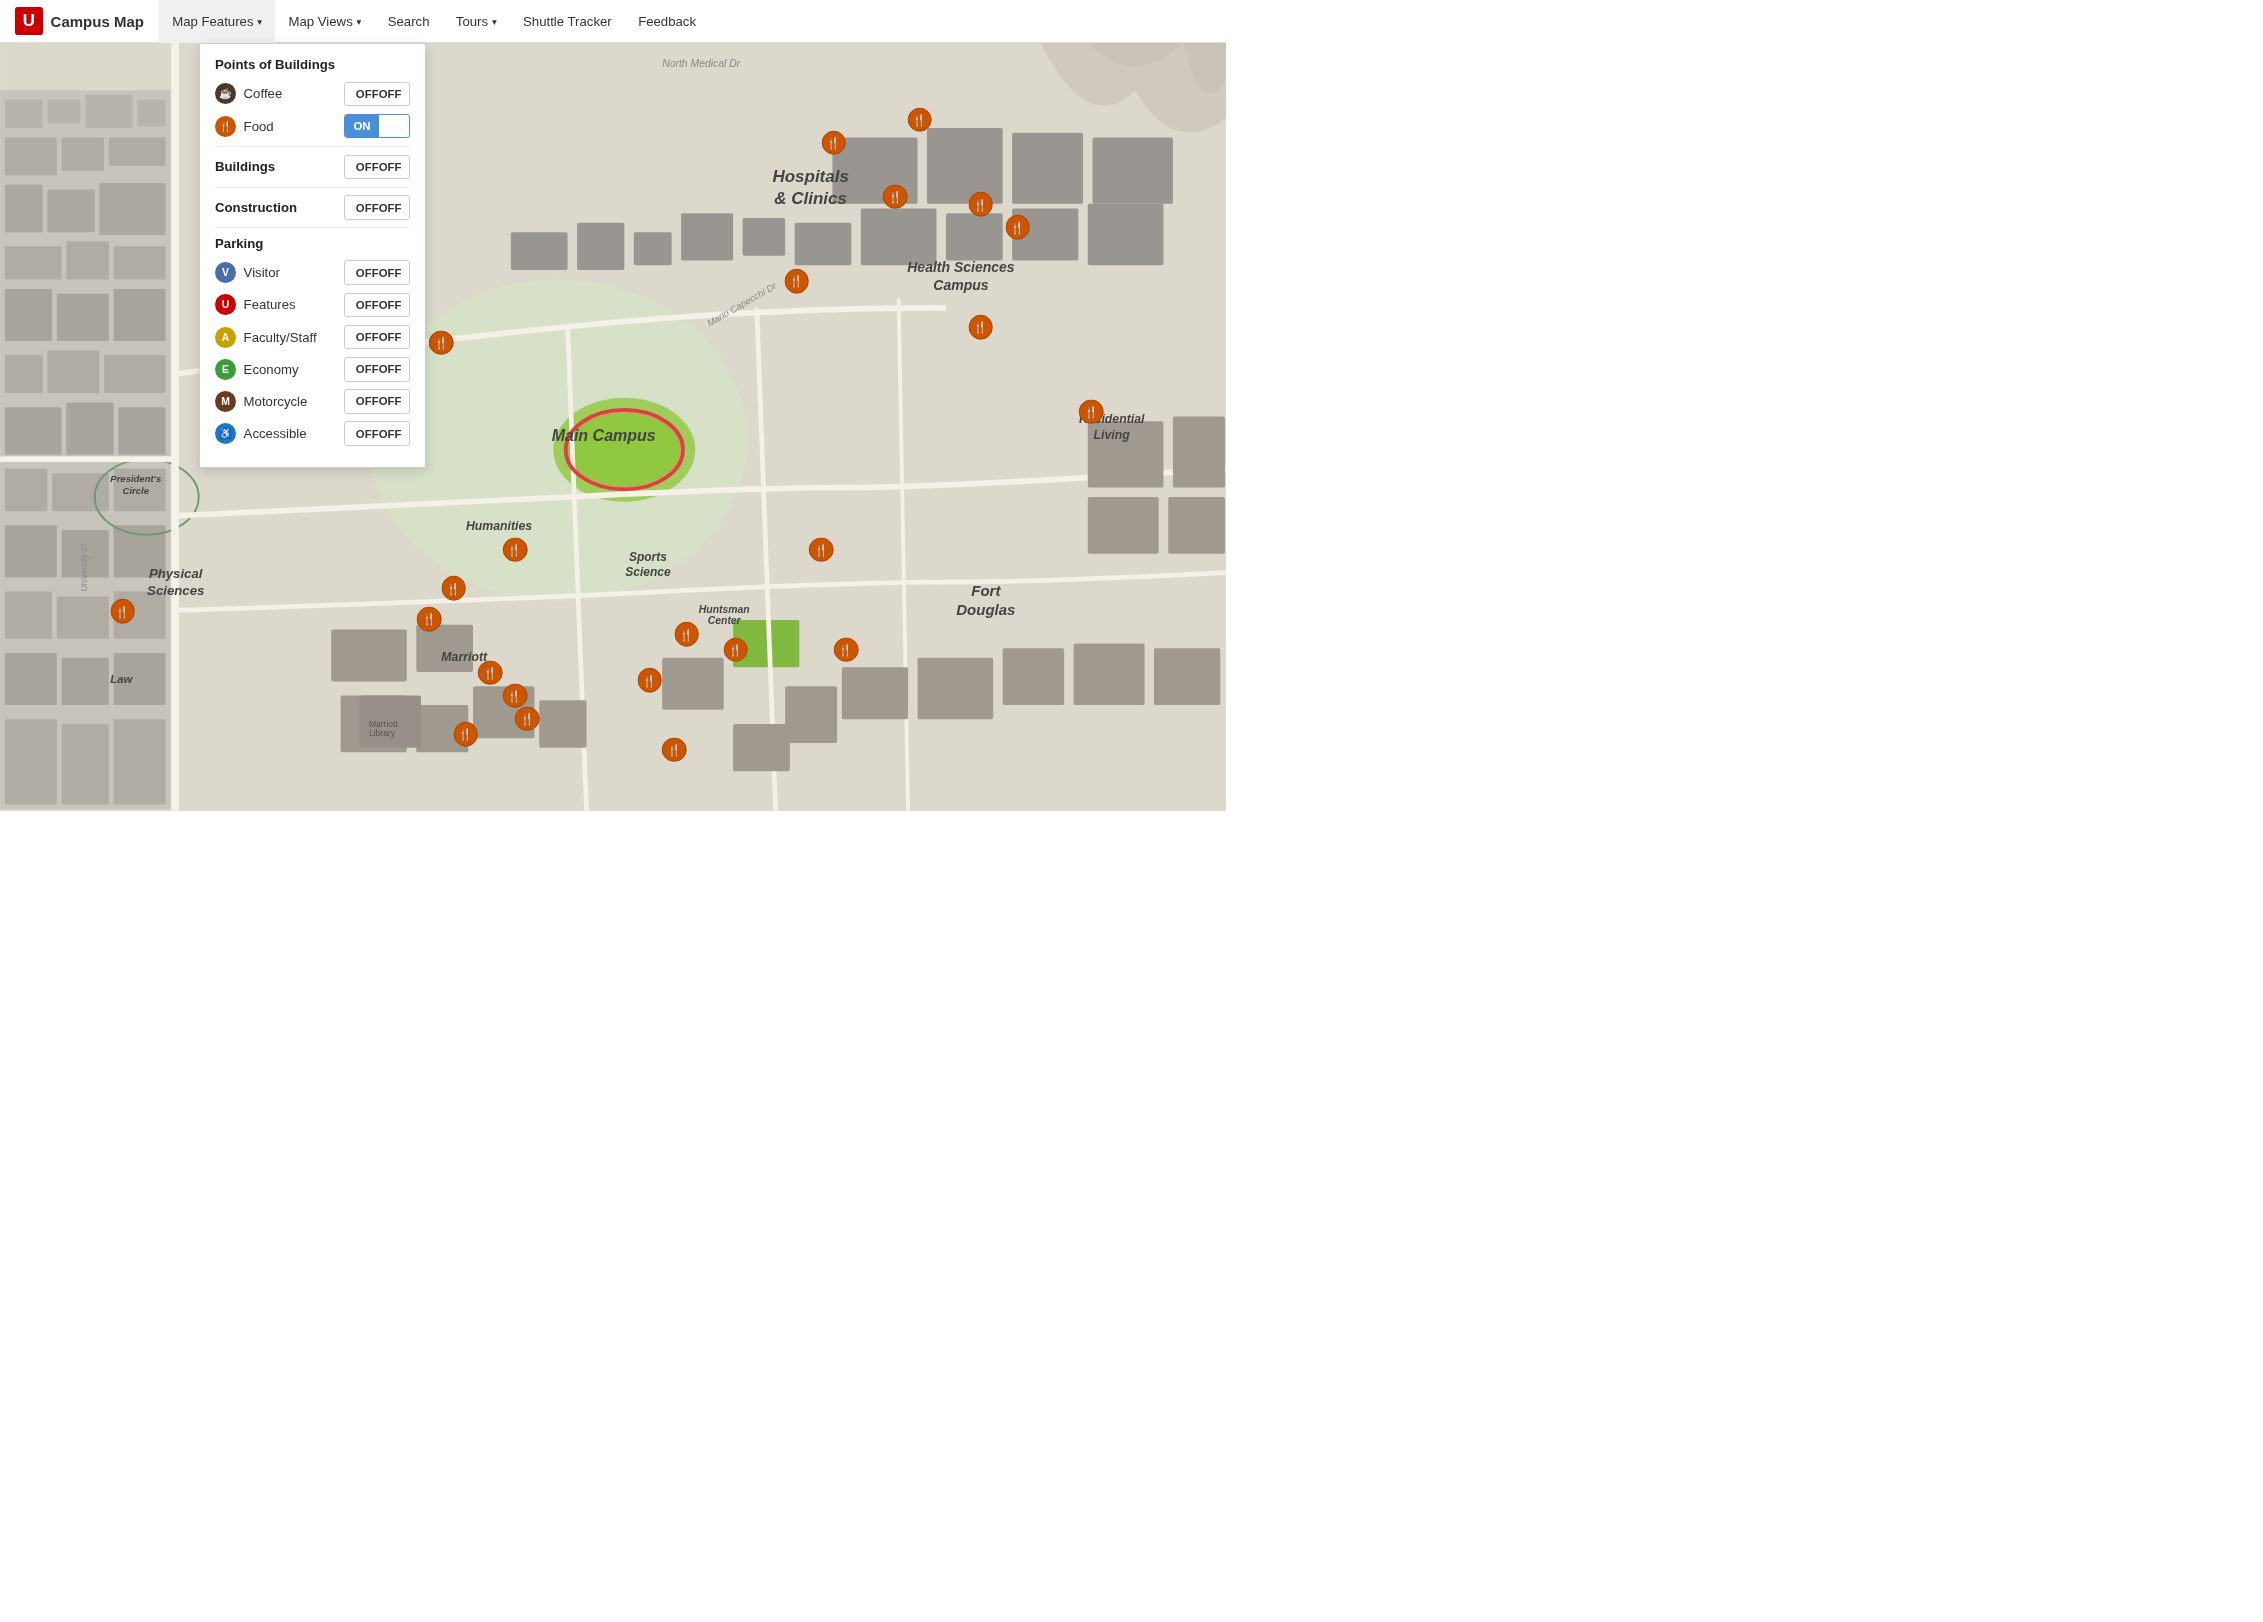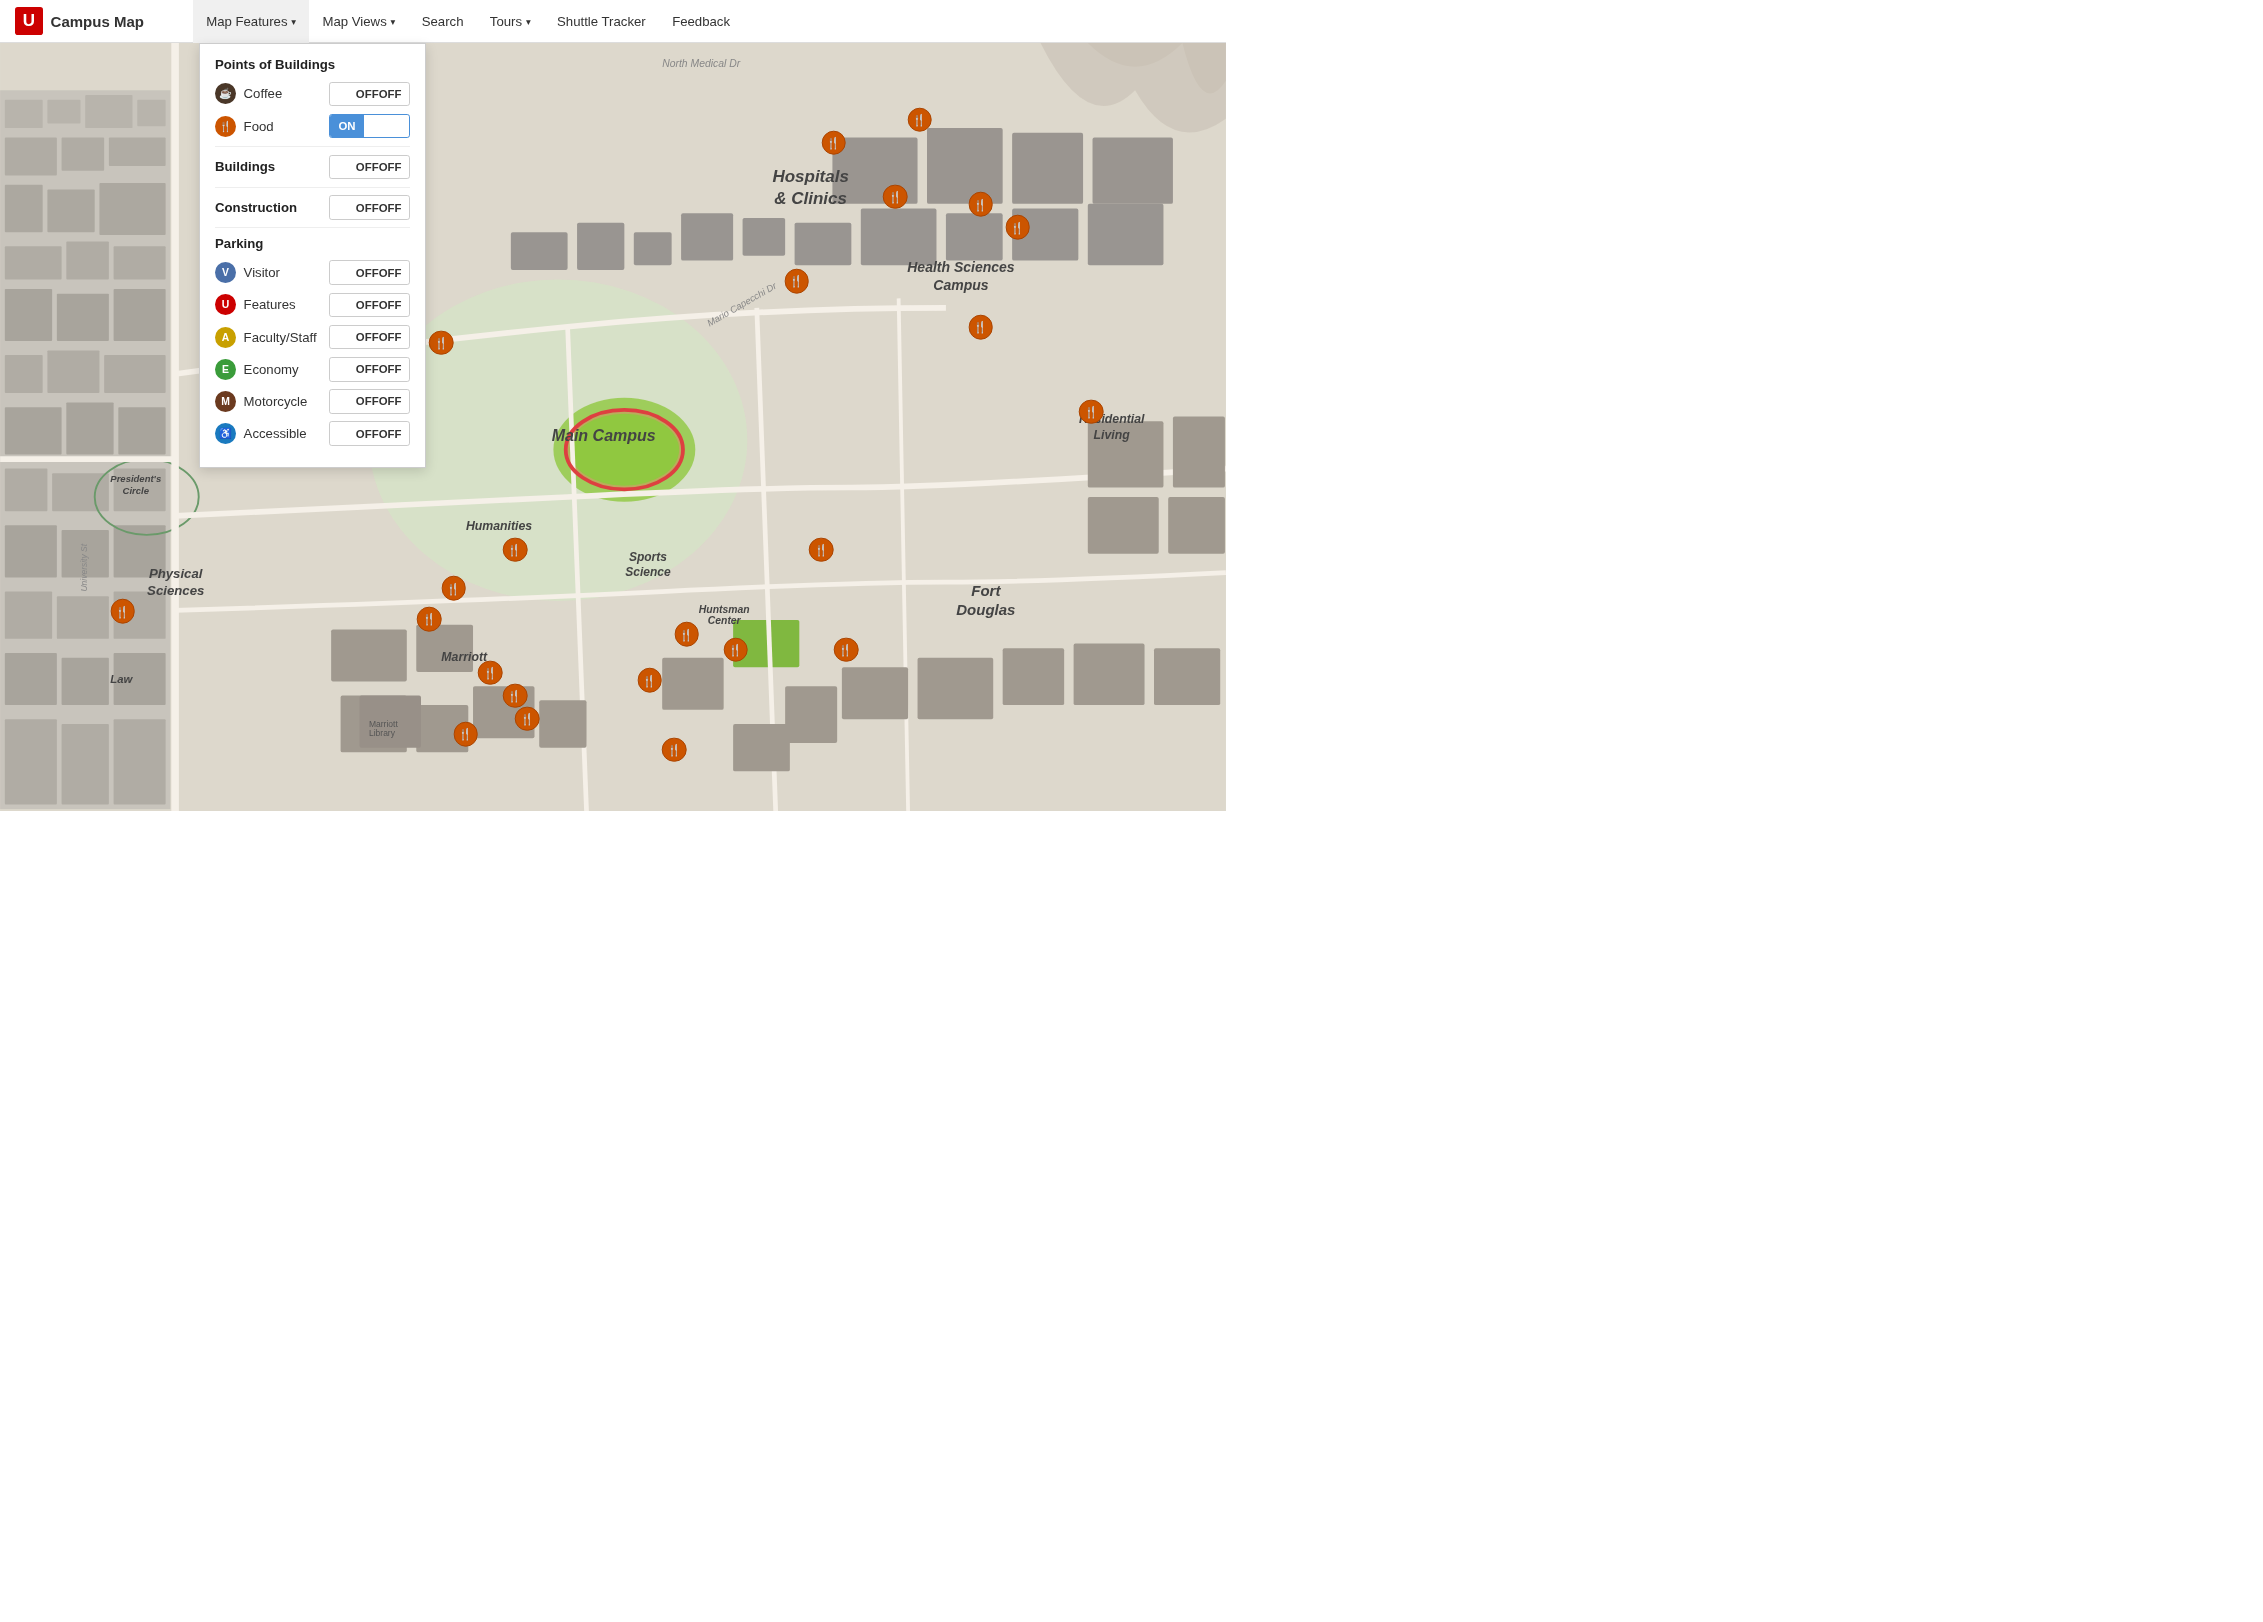--- a/index.html
+++ b/index.html
@@ -17,21 +17,21 @@
     }
     #logo-u {
       width: 28px; height: 28px; background: #cc0000;
       border-radius: 2.8px; display: flex; align-items: center; justify-content: center;
       color: white; font-weight: bold; font-size: 17px;
     }
     .nav-item {
       padding: 0 13.2px; height: 43px; display: flex; align-items: center;
       font-size: 13.2px; color: #333; cursor: pointer; gap: 3.8px;
     }
-    .nav-item.active { background: #f0f0f0; margin-left: 34px; }
+    .nav-item.active { background: #f0f0f0; }
     .caret { font-size: 9.5px; }
 
     
     #dropdown-panel {
       position: absolute; top: 43px; left: 199px;
       background: white; border: 0.9px solid #ccc; box-shadow: 0 3.8px 11.4px rgba(0,0,0,0.15);
       z-index: 200; padding: 13.2px 15px; min-width: 227px;
     }
 
     .section-title {
@@ -40,21 +40,21 @@
     .section-title:first-child { margin-top: 0; }
 
     .feature-row {
       display: flex; align-items: center; justify-content: space-between;
       margin-bottom: 7.6px; gap: 7.6px;
     }
     .feature-label {
       display: flex; align-items: center; gap: 7.6px; font-size: 13.2px; color: #333; flex: 1;
     }
     .toggle-btn {
-      width: 81px; height: 24.6px; border: 0.9px solid #ccc; background: white;
+      width: 66px; height: 24.6px; border: 0.9px solid #ccc; background: white;
       border-radius: 2.8px; cursor: pointer; font-size: 11.4px; font-weight: bold;
       color: #333; display: flex; align-items: center; justify-content: flex-end;
       padding-right: 7.6px; position: relative;
     }
     .toggle-btn.on {
       border-color: #4a90d9;
     }
     .toggle-btn.on::before {
       content: 'ON'; position: absolute; left: 0; top: 0; bottom: 0;
       background: #4a90d9; color: white; font-size: 11.4px; font-weight: bold;

